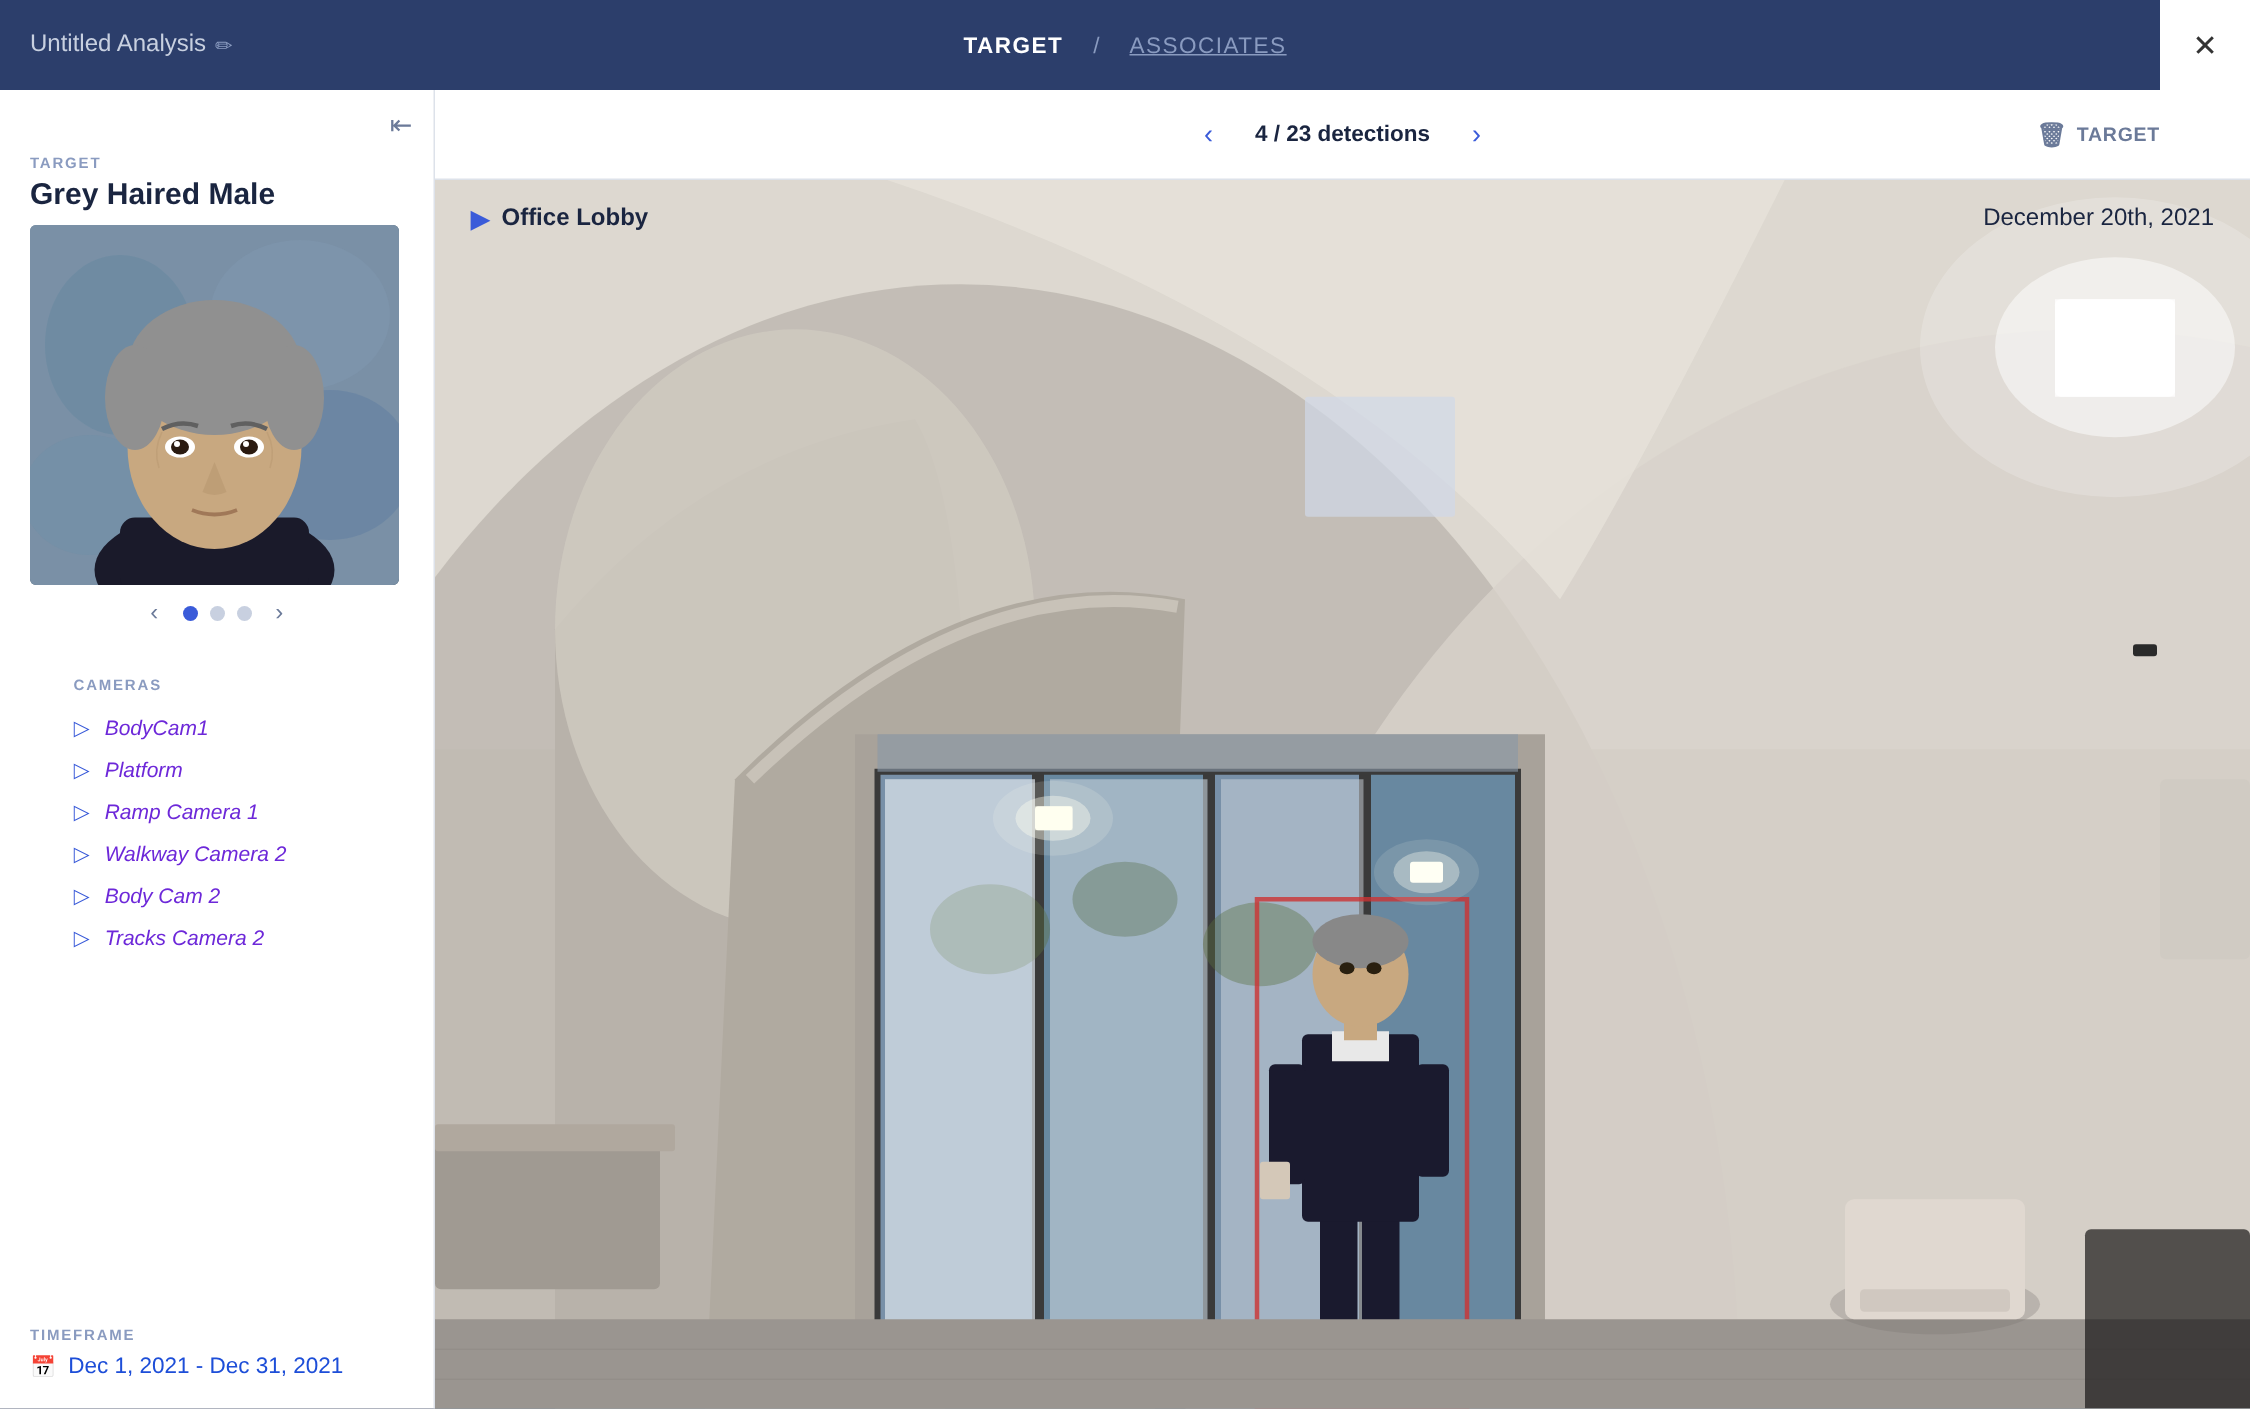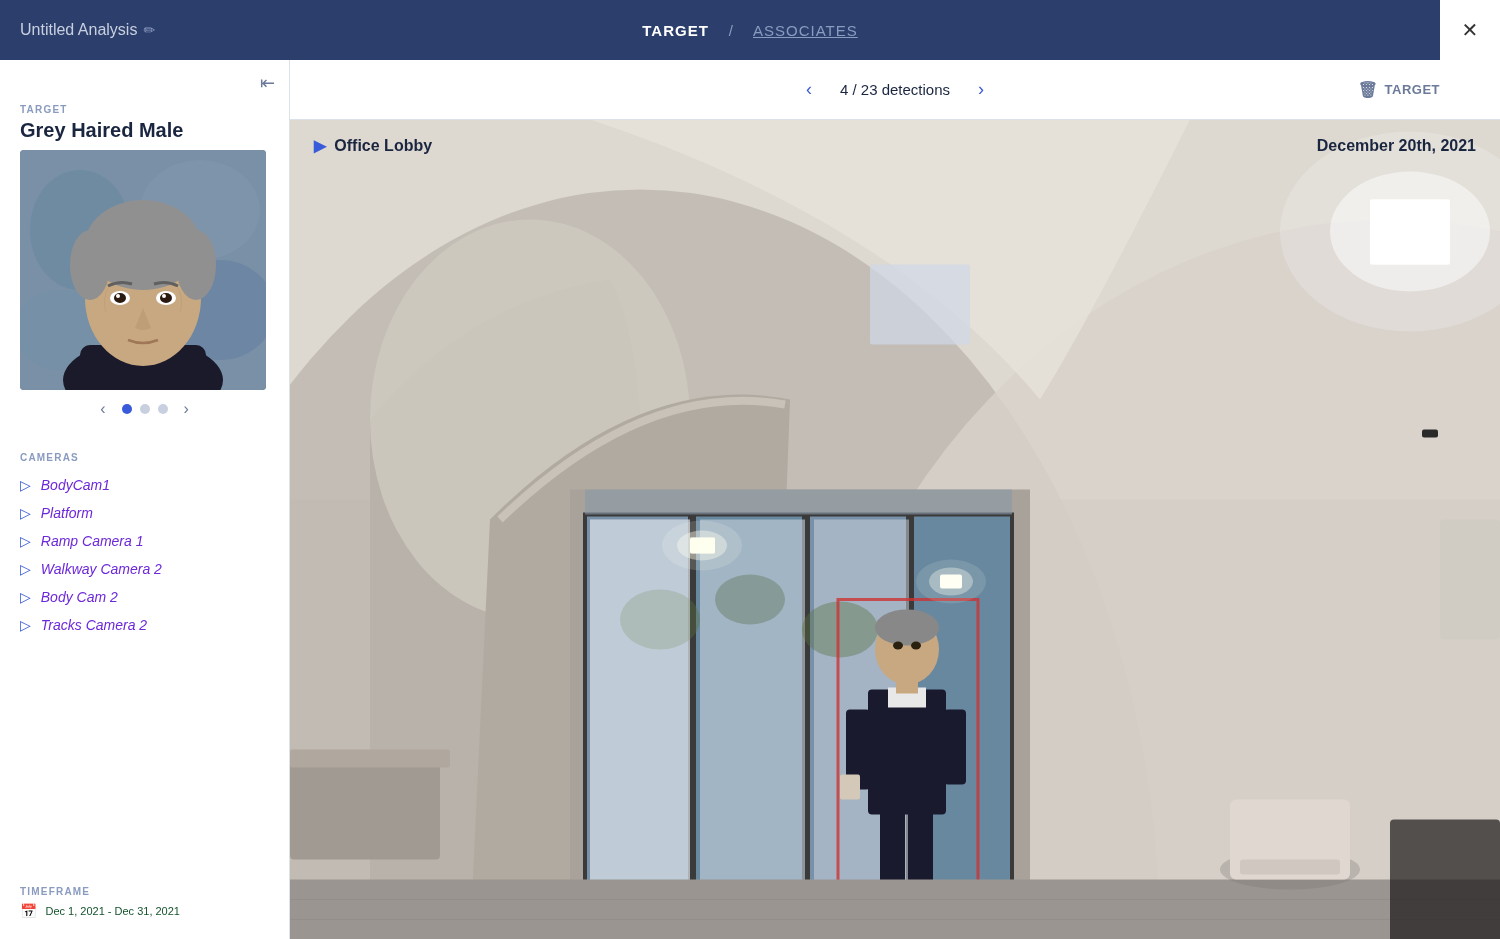--- a/index.html
+++ b/index.html
@@ -138,20 +138,21 @@
       background: #c8d0e0;
     }
     .dot.active {
       background: #3a5bd9;
     }
 
     
     .cameras-section {
       padding: 10px 0 0 20px;
       flex: 1;
+      margin-left: 29px;
     }
     .camera-list {
       margin-top: 8px;
       overflow-y: auto;
       max-height: 180px;
       padding-right: 14px;
     }
     .camera-list::-webkit-scrollbar {
       width: 4px;
     }
@@ -185,22 +186,22 @@
       display: flex;
       align-items: center;
       gap: 8px;
       margin-top: 6px;
     }
     .calendar-icon {
       color: #3a5bd9;
       font-size: 14px;
     }
     .timeframe-text {
-      font-size: 11px;
-      color: #14532d;
+      font-size: 15px;
+      color: #1d4ed8;
     }
 
     
     .main-panel {
       flex: 1;
       display: flex;
       flex-direction: column;
       background: #e8eaf0;
     }
     .detection-nav {
@@ -216,21 +217,21 @@
       background: none;
       border: none;
       font-size: 18px;
       color: #3a5bd9;
       cursor: pointer;
       padding: 4px 8px;
     }
     .detection-count {
       font-size: 15px;
       color: #1a2540;
-      font-weight: 400;
+      font-weight: 700;
     }
     .discard-btn {
       position: absolute;
       right: 80px;
       display: flex;
       align-items: center;
       gap: 6px;
       background: none;
       border: none;
       cursor: pointer;
@@ -274,21 +275,21 @@
       font-size: 16px;
       font-weight: 600;
     }
     .location-icon {
       color: #3a5bd9;
       font-size: 16px;
     }
     .date-label {
       color: #1a2540;
       font-size: 16px;
-      font-weight: 700;
+      font-weight: 400;
     }
     .camera-list-wrapper {
       position: relative;
       margin-top: 8px;
       padding-right: 20px;
     }
   </style>
 </head>
 <body>
 

